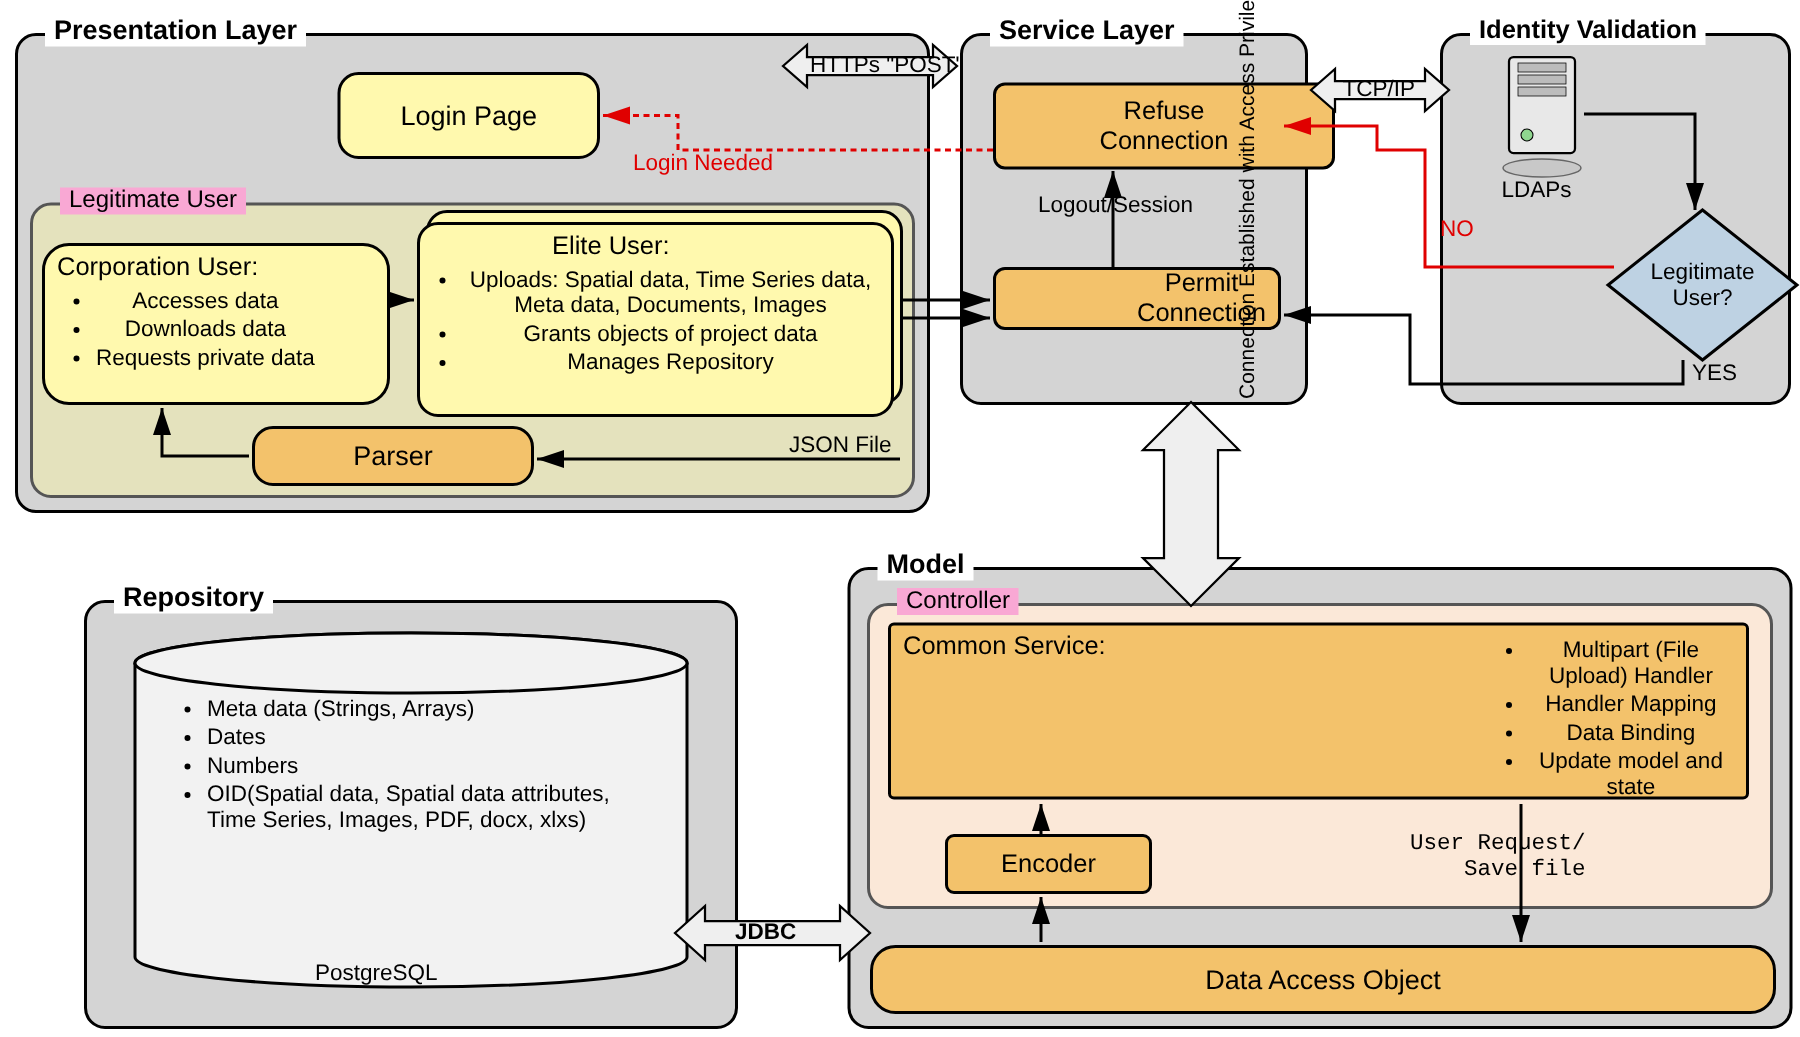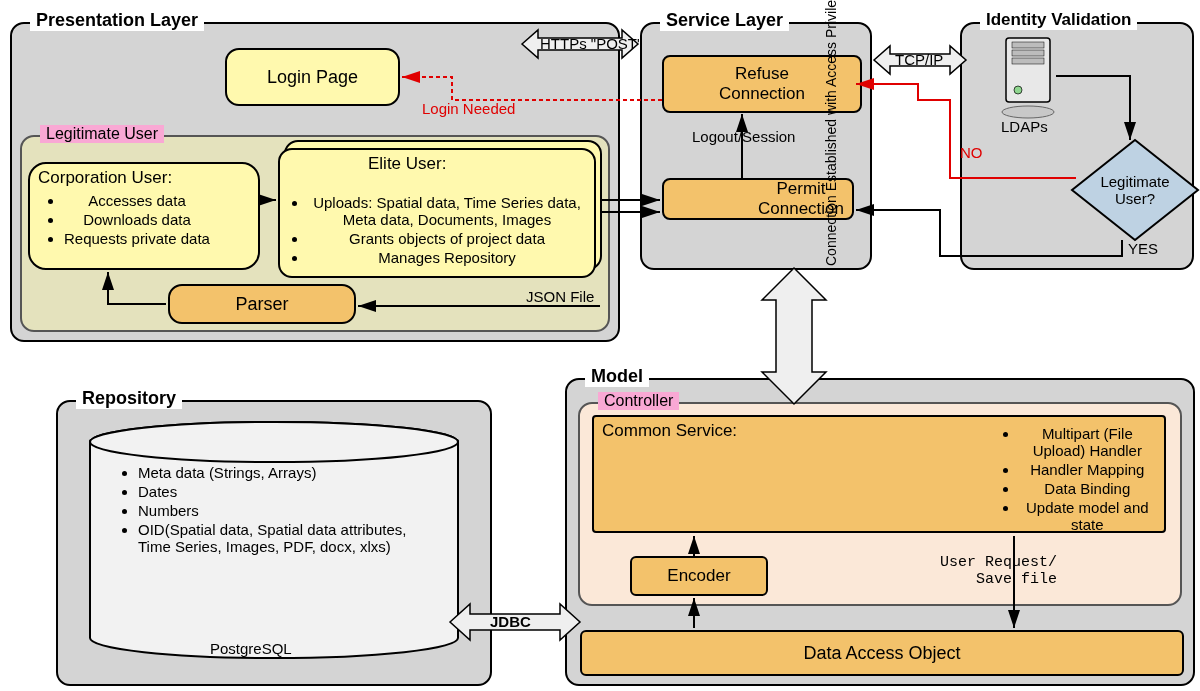--- a/index.html
+++ b/index.html
@@ -105,38 +105,38 @@
     <div class="title-in">Corporation User:</div>
     <ul>
       <li>Accesses data</li>
       <li>Downloads data</li>
       <li>Requests private data</li>
     </ul>
   </div>
 
   <div class="rbox yellow" style="left:284px; top:140px; width:318px; height:130px; background:#fff9ae;"></div>
 
-  <div class="rbox yellow" style="left:278px; top:148px; width:318px; height:130px; justify-content:flex-start; align-items:flex-start; flex-direction:column;gap:16px;">
+  <div class="rbox yellow" style="left:278px; top:148px; width:318px; height:130px; justify-content:flex-start; align-items:flex-start; flex-direction:column;">
     <div class="title-in" style="padding-left:80px;">Elite User:</div>
     <ul style="padding-left:20px;">
       <li><span>Uploads: Spatial data, Time Series data, Meta data, Documents, Images</span></li>
       <li><span>Grants objects of project data</span></li>
       <li><span>Manages Repository</span></li>
     </ul>
   </div>
 
   <div class="rbox orange" style="left:168px; top:284px; width:188px; height:40px; font-size:18px;">
     <span>Parser</span>
   </div>
 
   <div class="box panel" style="left:640px; top:22px; width:232px; height:248px;">
     <span class="legend">Service Layer</span>
   </div>
 
-  <div class="rbox orange" style="left:662px; top:55px; width:200px; height:58px; font-size:17px; border-radius:8px; white-space:pre-line;">
+  <div class="rbox orange" style="left:662px; top:55px; width:228px; height:58px; font-size:17px; border-radius:8px; white-space:pre-line;">
     <span>Refuse
 Connection</span>
   </div>
 
   <div class="rbox orange" style="left:662px; top:178px; width:192px; height:42px; font-size:17px; border-radius:8px; white-space:pre-line;justify-content:flex-end;">
     <span>Permit
 Connection</span>
   </div>
 
   <div class="box panel" style="left:960px; top:22px; width:234px; height:248px;">
@@ -178,21 +178,21 @@
       <li>Handler Mapping</li>
       <li>Data Binding</li>
       <li>Update model and state</li>
     </ul>
   </div>
 
   <div class="rbox orange" style="left:630px; top:556px; width:138px; height:40px; font-size:17px; border-radius:6px;">
     <span>Encoder</span>
   </div>
 
-  <div class="rbox orange" style="left:580px; top:630px; width:604px; height:46px; font-size:18px; border-radius:6px;">
+  <div class="rbox orange" style="left:580px; top:630px; width:604px; height:46px; font-size:18px; border-radius:17px;">
     <span>Data Access Object</span>
   </div>
 
   <div class="box panel" style="left:56px; top:400px; width:436px; height:286px;">
     <span class="legend">Repository</span>
   </div>
 
   <div class="box" style="left:80px; top:420px; width:388px; height:242px;">
     <svg viewBox="0 0 388 242" width="388" height="242">
       <ellipse cx="194" cy="22" rx="184" ry="20" fill="#f2f2f2" stroke="#000" stroke-width="2"></ellipse>

